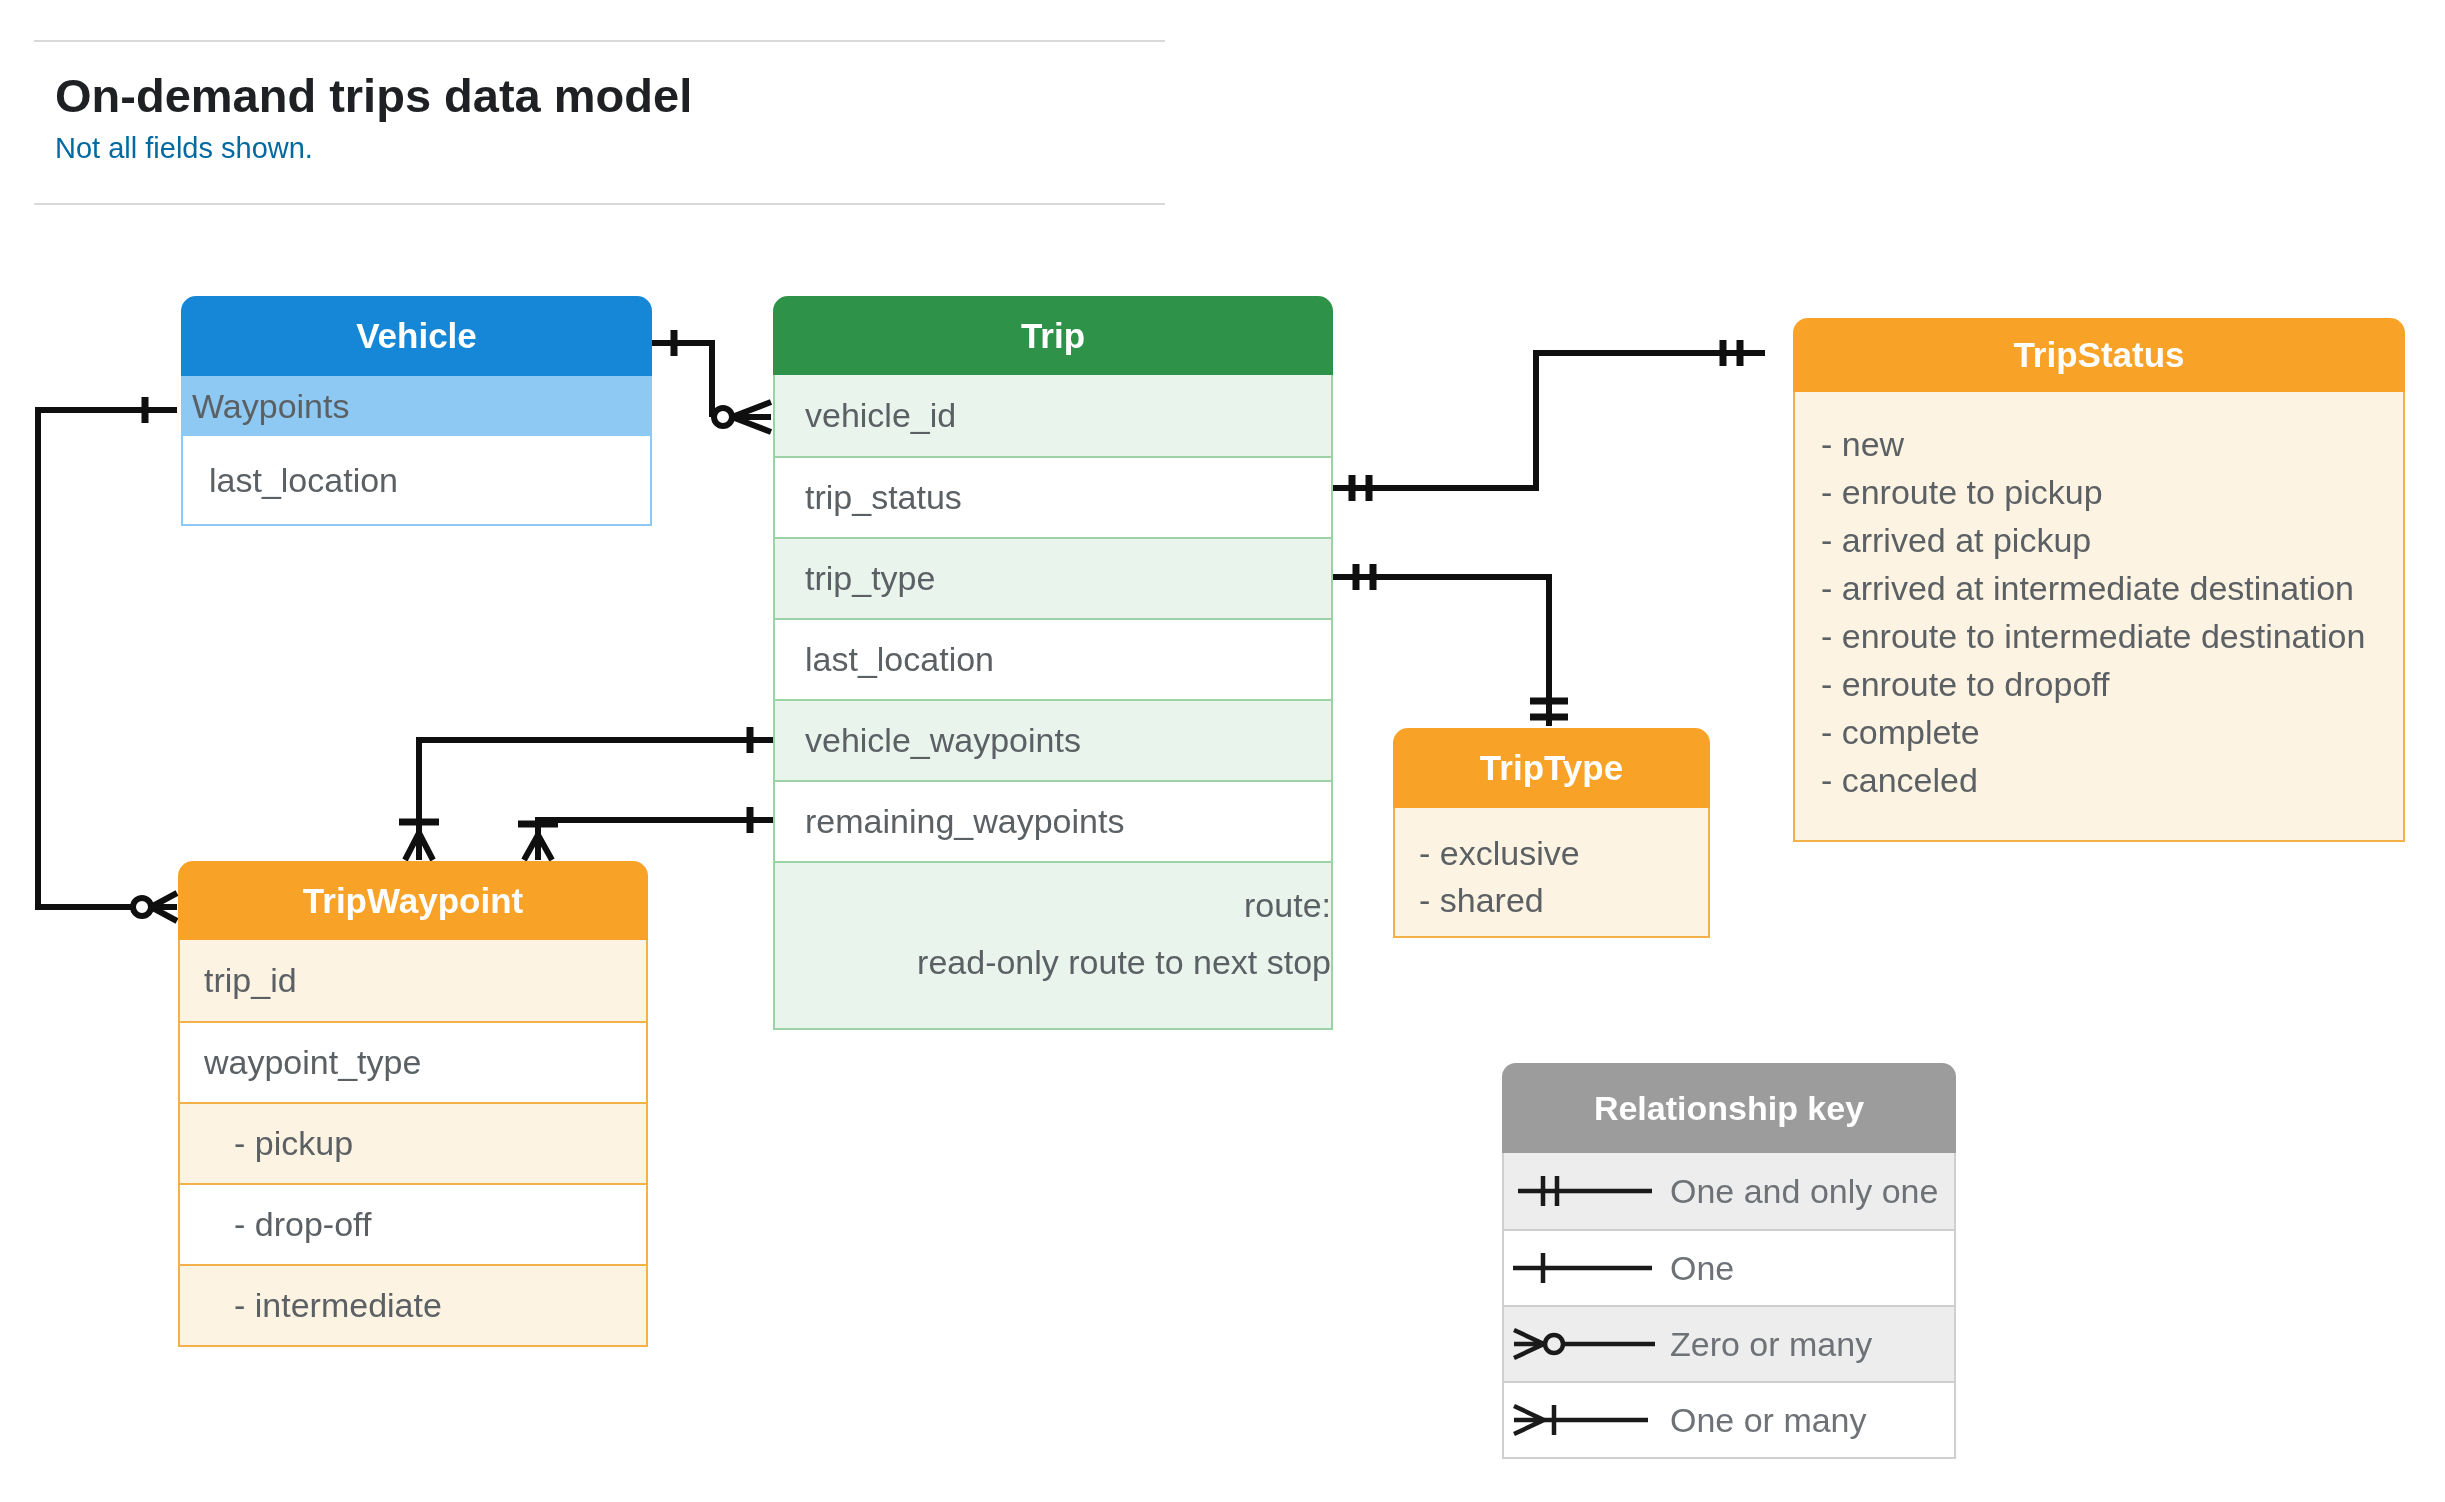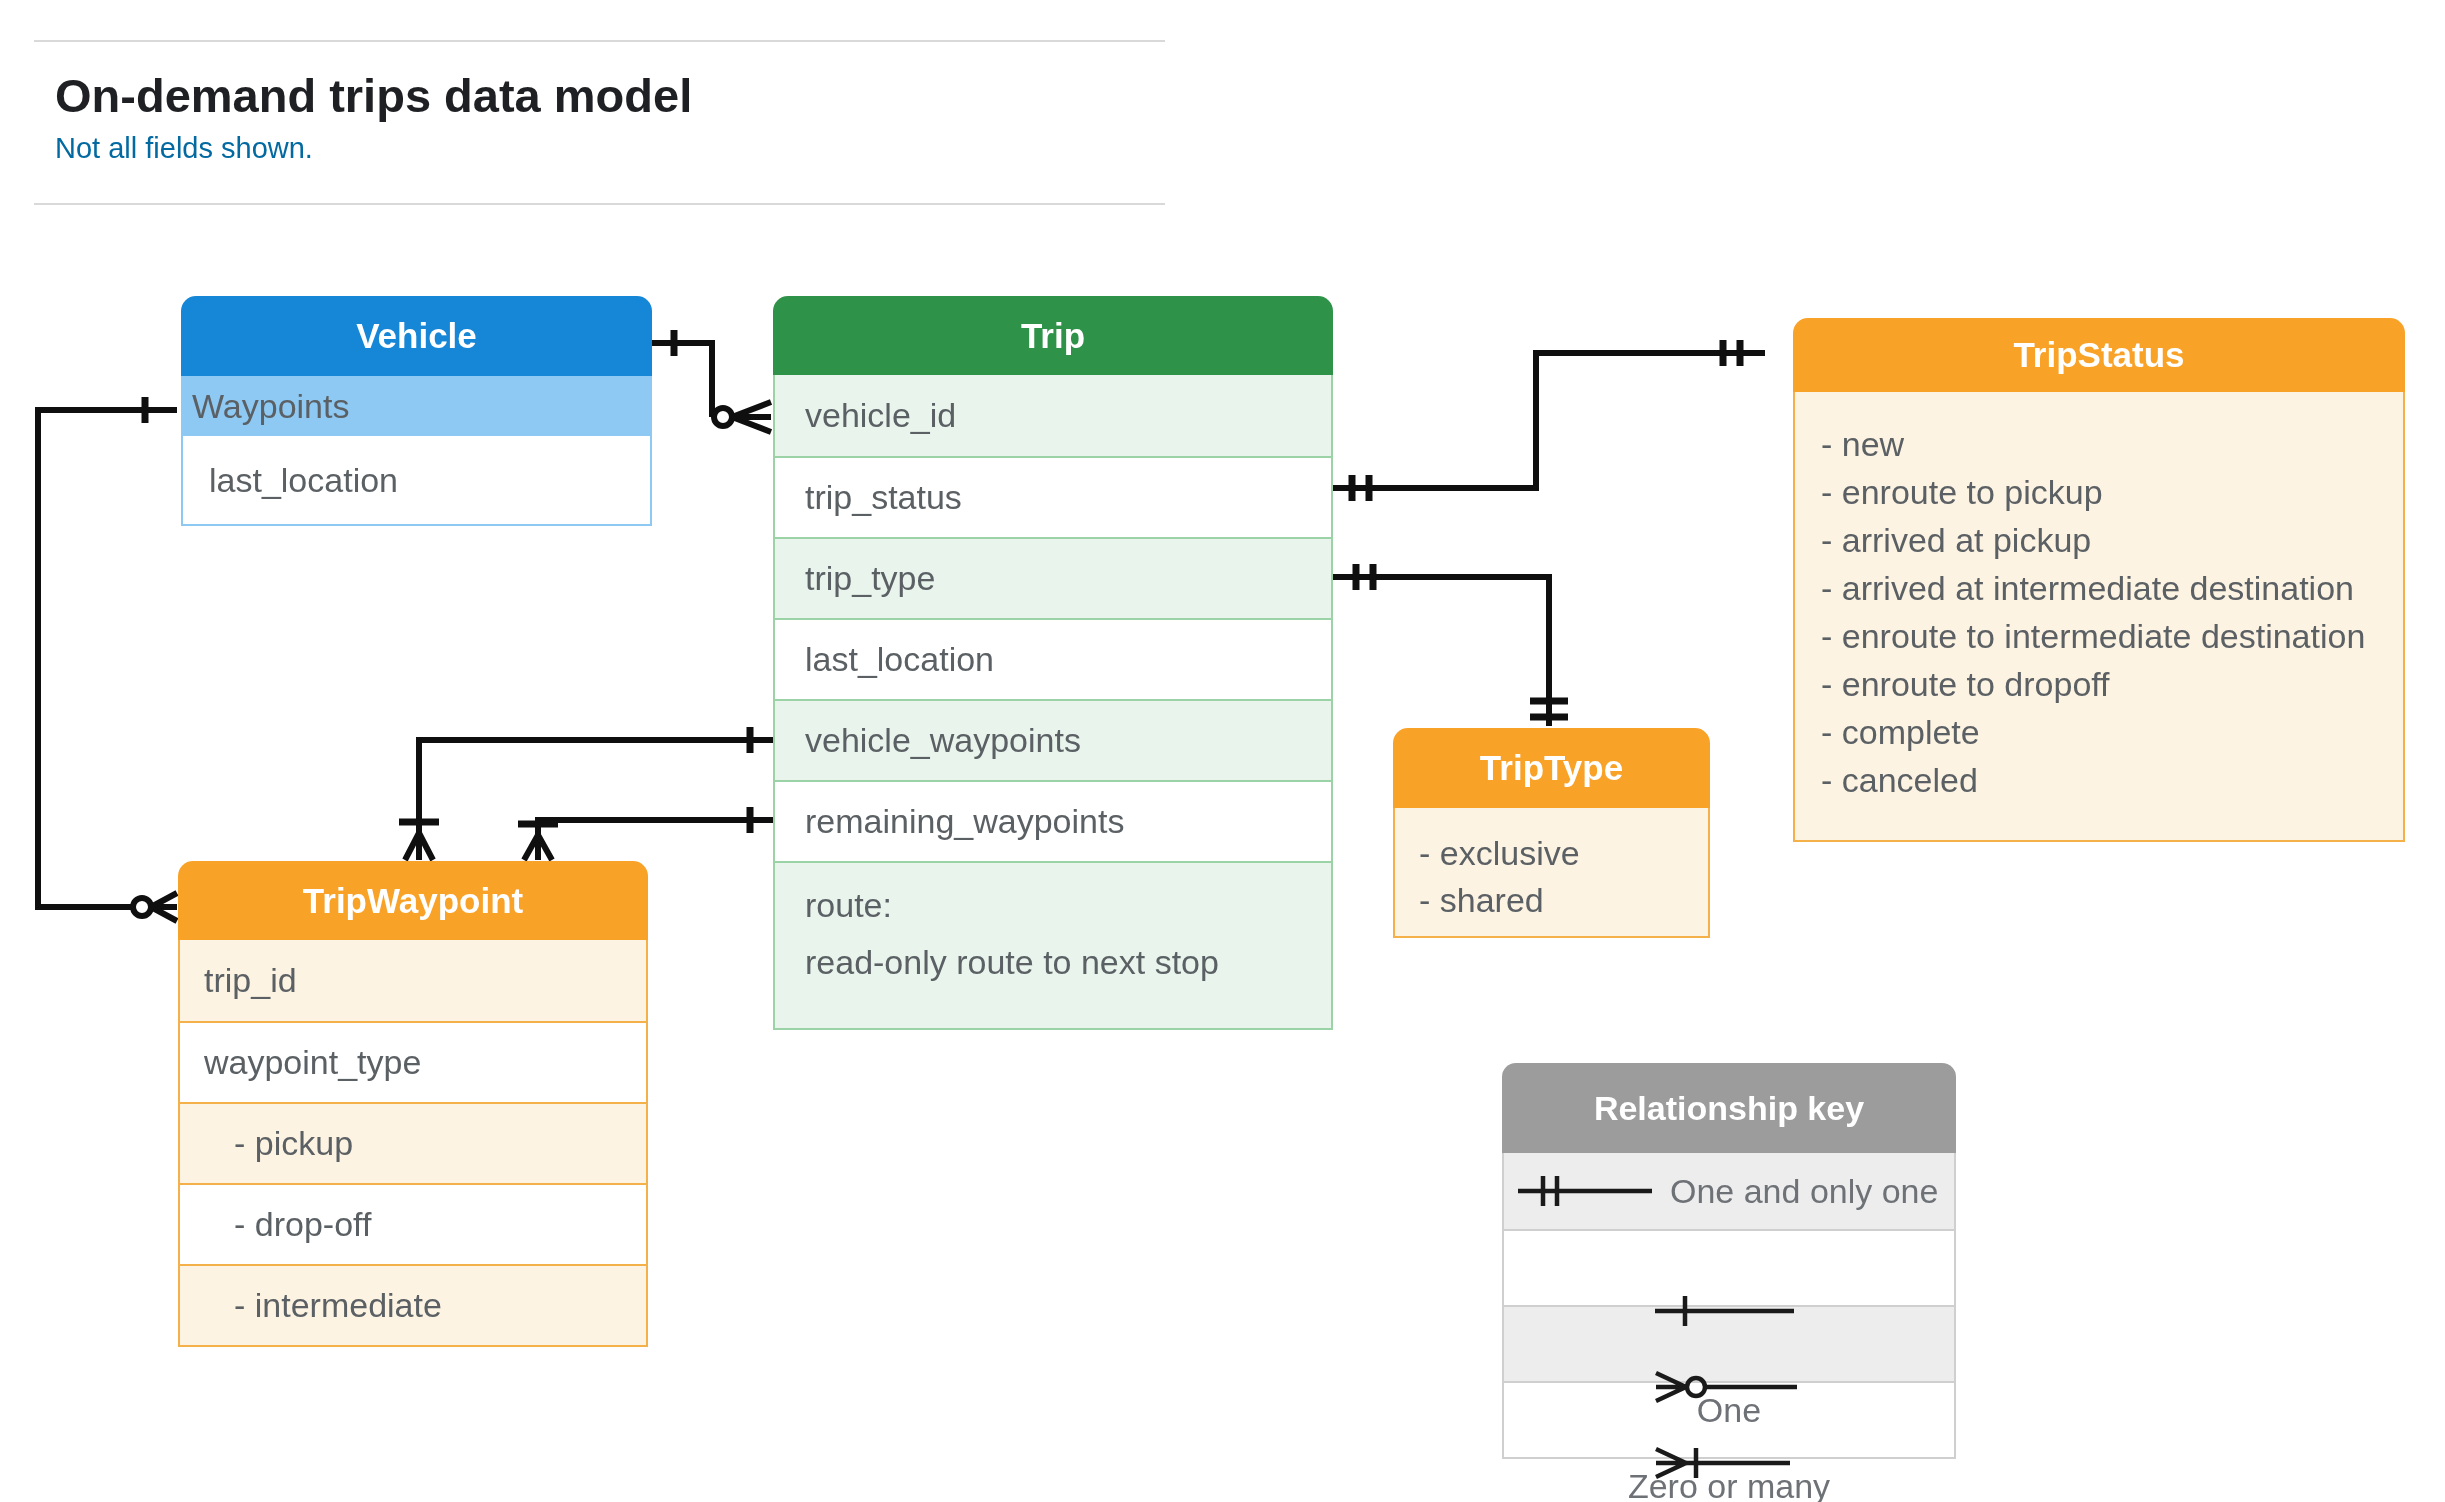--- a/index.html
+++ b/index.html
@@ -40,21 +40,21 @@
   #vehicle{left:181px;top:296px;width:471px;}
   #vehicle .entity-header{height:80px;background:var(--blue-header);}
   #vehicle .row-highlight{height:60px;background:var(--blue-light);padding-left:11px;}
   #vehicle .row-plain{height:90px;background:#ffffff;border:2px solid var(--blue-light);border-top:none;padding-left:26px;}
 
   
   #trip{left:773px;top:296px;width:560px;}
   #trip .entity-header{height:79px;background:var(--green-header);}
   #trip .entity-body{border:2px solid var(--green-border);border-top:none;background:#fff;}
   #trip .row{height:81px;padding-left:30px;}
-  #trip .row + .row{border-top:2px solid var(--green-border);}
+  #trip .row + .row{border-top:2px solid var(--green-border);text-align:right;}
   #trip .row:nth-child(odd){background:var(--green-light);}
   #trip .row-route{height:167px;background:var(--green-light);display:block;padding-top:14px;line-height:57px;}
 
   
   #tripstatus{left:1767px;top:318px;width:638px;padding-left:26px;}
   #tripstatus .entity-header{height:74px;background:var(--orange-header);}
   #tripstatus .entity-body{height:450px;background:var(--cream);border:2px solid var(--orange-border);border-top:none;padding-top:28px;padding-left:26px;}
   #tripstatus .status-item{height:48px;line-height:48px;font-size:34px;color:var(--field-text);}
 
   
@@ -70,21 +70,21 @@
   #tripwaypoint .row{height:81px;padding-left:24px;}
   #tripwaypoint .row + .row{border-top:2px solid var(--orange-border);}
   #tripwaypoint .row:nth-child(odd){background:var(--cream);}
   #tripwaypoint .row-sub{padding-left:54px;}
 
   
   #legend{left:1502px;top:1063px;width:454px;}
   #legend .entity-header{height:90px;background:var(--gray-header);font-size:34px;border-radius:14px 14px 0 0;}
   #legend .entity-body{border:2px solid var(--gray-border);border-top:none;background:#fff;}
   #legend .legend-row{box-sizing:border-box;height:76px;display:flex;align-items:center;}
-  #legend .legend-row + .legend-row{border-top:2px solid var(--gray-border);flex-direction:column;}
+  #legend .legend-row + .legend-row{border-top:2px solid var(--gray-border);}
   #legend .legend-row:nth-child(odd){background:var(--gray-light);}
   #legend .legend-symbol{width:160px;flex:0 0 160px;display:flex;align-items:center;padding-left:6px;}
   #legend .legend-label{font-size:34px;color:var(--legend-text);}
 
   #connectors{position:absolute;left:0;top:0;width:2445px;height:1502px;pointer-events:none;}
   #connectors path{stroke:var(--line-black);fill:none;}
   #connectors circle{stroke:var(--line-black);fill:#ffffff;}
   .lg-sym{display:block;}
 </style>
 </head>

